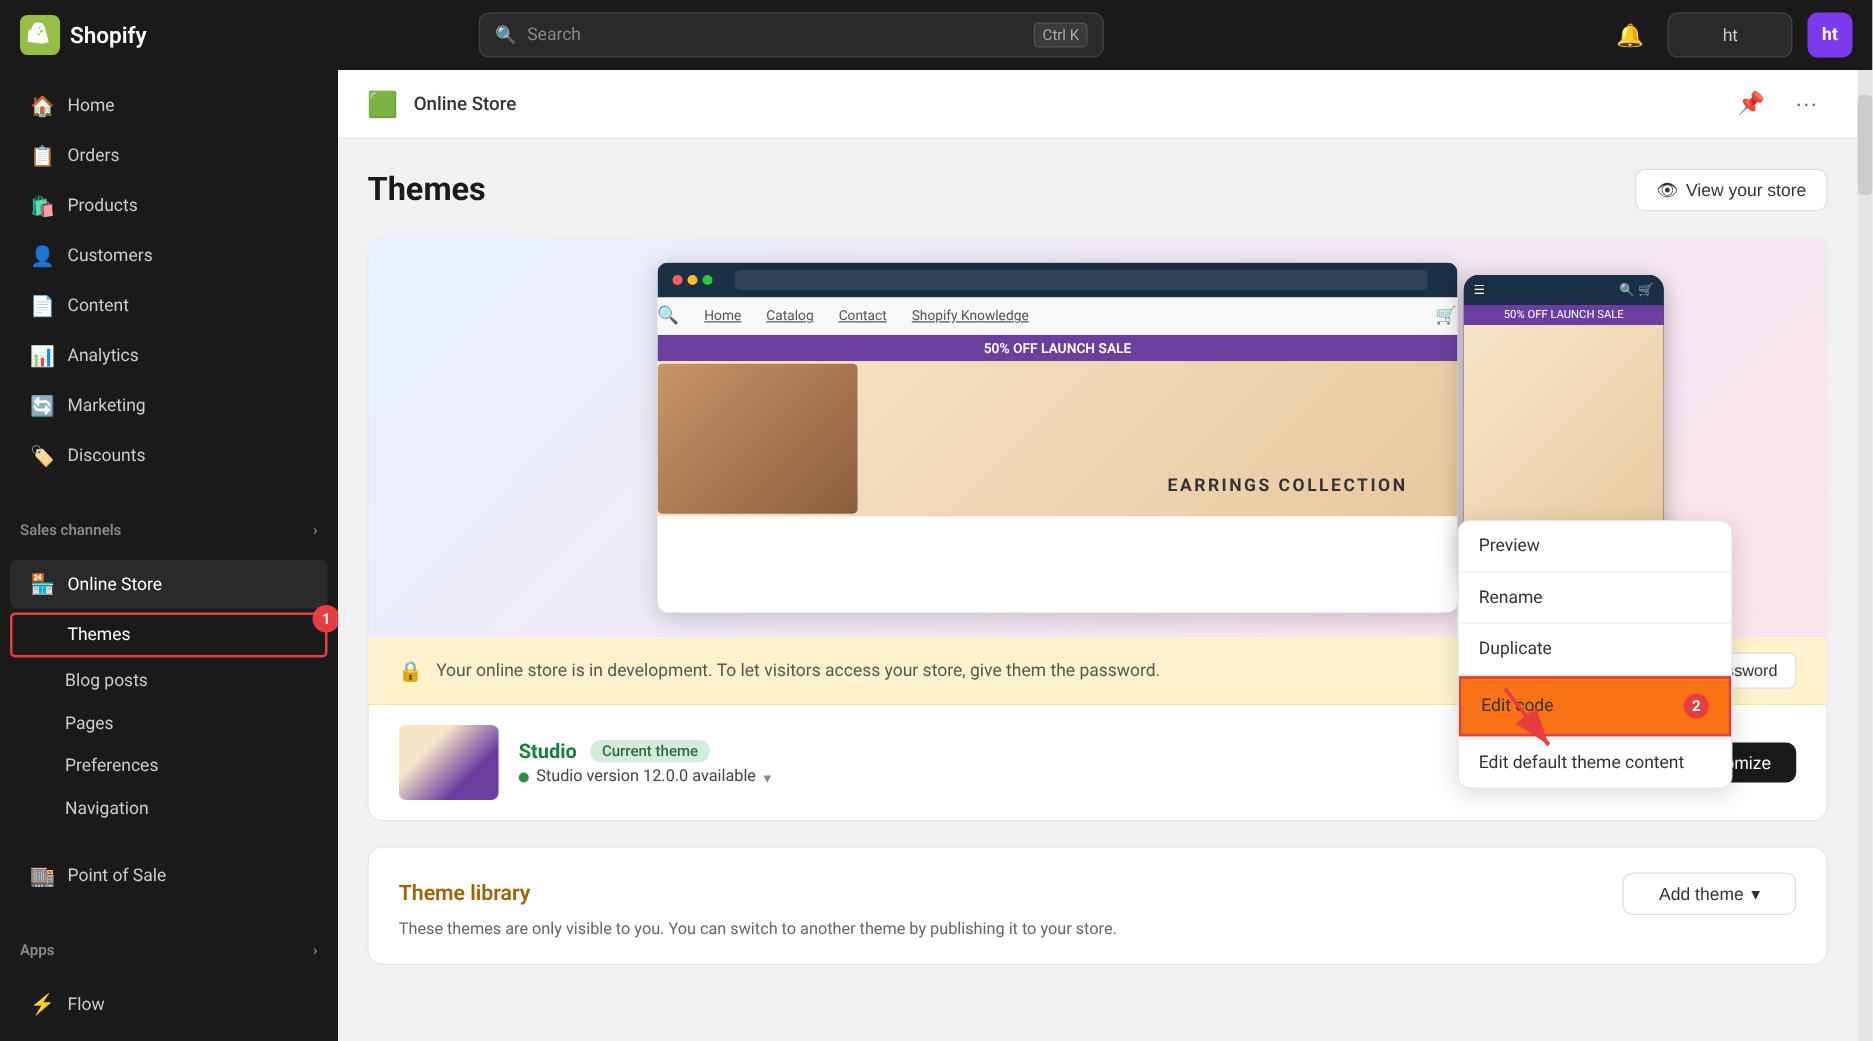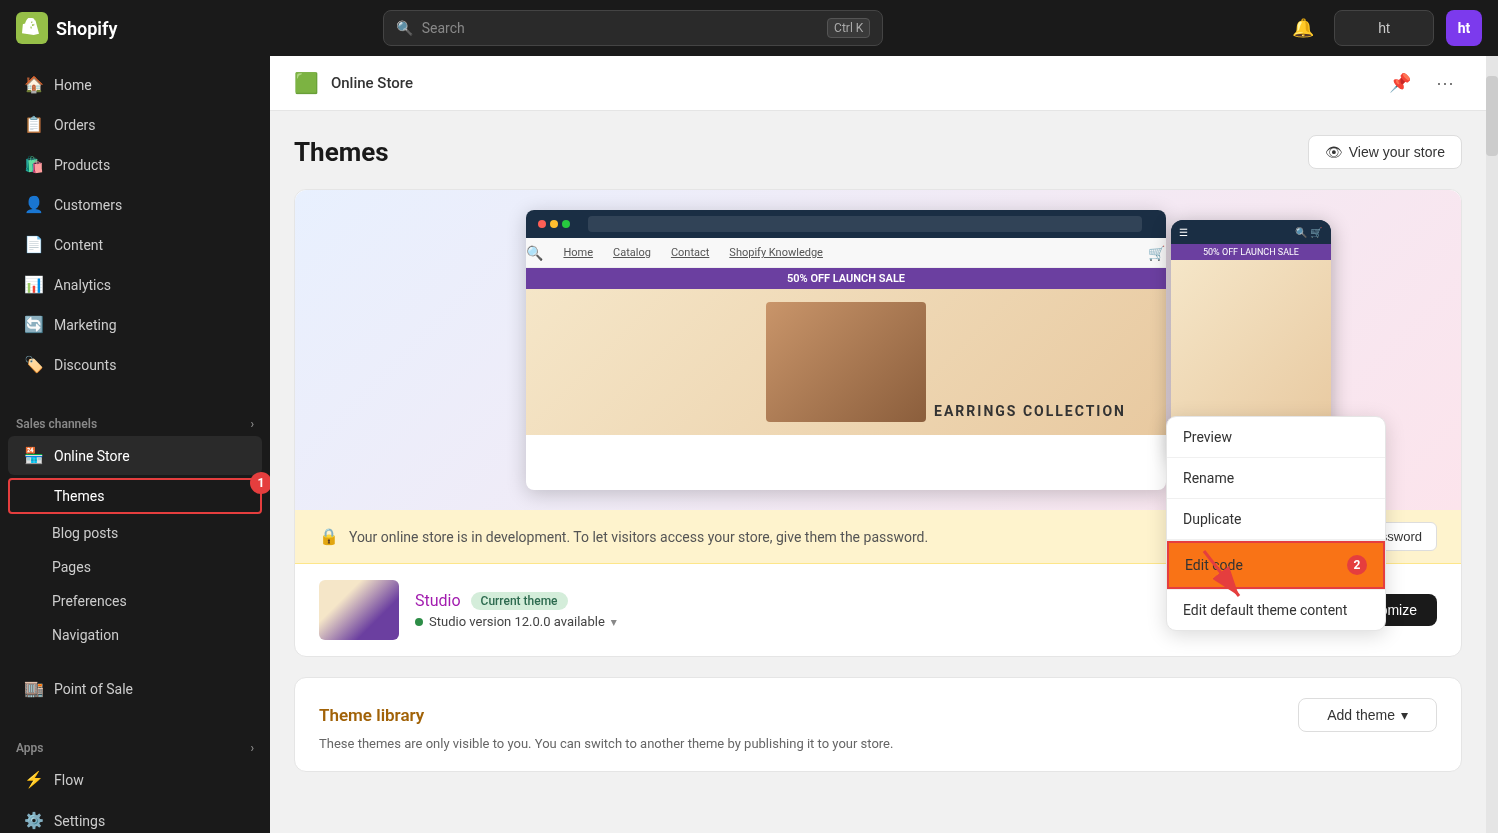--- a/index.html
+++ b/index.html
@@ -130,21 +130,21 @@
       border-radius: 6px;
       margin: 1px 8px;
       color: #ccc;
     }
     .sidebar-item.active { background: #2a2a2a; color: white; }
     .sidebar-item-icon { font-size: 16px; width: 20px; text-align: center; }
     .sidebar-section-header {
       display: flex;
       align-items: flex-start;
       justify-content: space-between;
-      padding: 8px 16px 4px;
+      padding: 8px 16px 16px;
       font-size: 12px;
       color: #888;
       font-weight: 600;
       margin-top: 8px;
       gap: 44px;
     }
     .sidebar-sub-item {
       display: flex;
       align-items: center;
       gap: 10px;
@@ -297,25 +297,25 @@
     .browser-nav-area a { text-decoration: underline; color: #555; font-size: 11px; }
     .browser-promo {
       background: #6b3fa0;
       color: white;
       text-align: center;
       font-size: 11px;
       padding: 4px;
       font-weight: 600;
     }
     .browser-hero {
-      height: 146px;
+      height: 124px;
       background: linear-gradient(135deg, #f5e6c8, #e8c9a0);
       display: flex;
       align-items: center;
-      justify-content: center;
+      justify-content: flex-start;
       position: relative;
     }
 
     
     .mobile-mockup {
       width: 160px;
       height: 240px;
       background: #1a2e44;
       border-radius: 12px;
       overflow: hidden;
@@ -389,21 +389,21 @@
       height: 100%;
       background: linear-gradient(135deg, #f5e6c8 30%, #6b3fa0 70%);
     }
     .theme-details { flex: 1; }
     .theme-name-row {
       display: flex;
       align-items: center;
       gap: 10px;
       margin-bottom: 4px;
     }
-    .theme-name { font-size: 16px; font-weight: 400; color: #a21caf; }
+    .theme-name { font-size: 16px; font-weight: 700; color: #15803d; }
     .current-badge {
       background: #d4edda;
       color: #2d6a4f;
       font-size: 12px;
       padding: 2px 10px;
       border-radius: 20px;
       font-weight: 500;
     }
     .theme-saved { font-size: 13px; color: #666; margin-bottom: 4px; }
     .theme-version-row {

